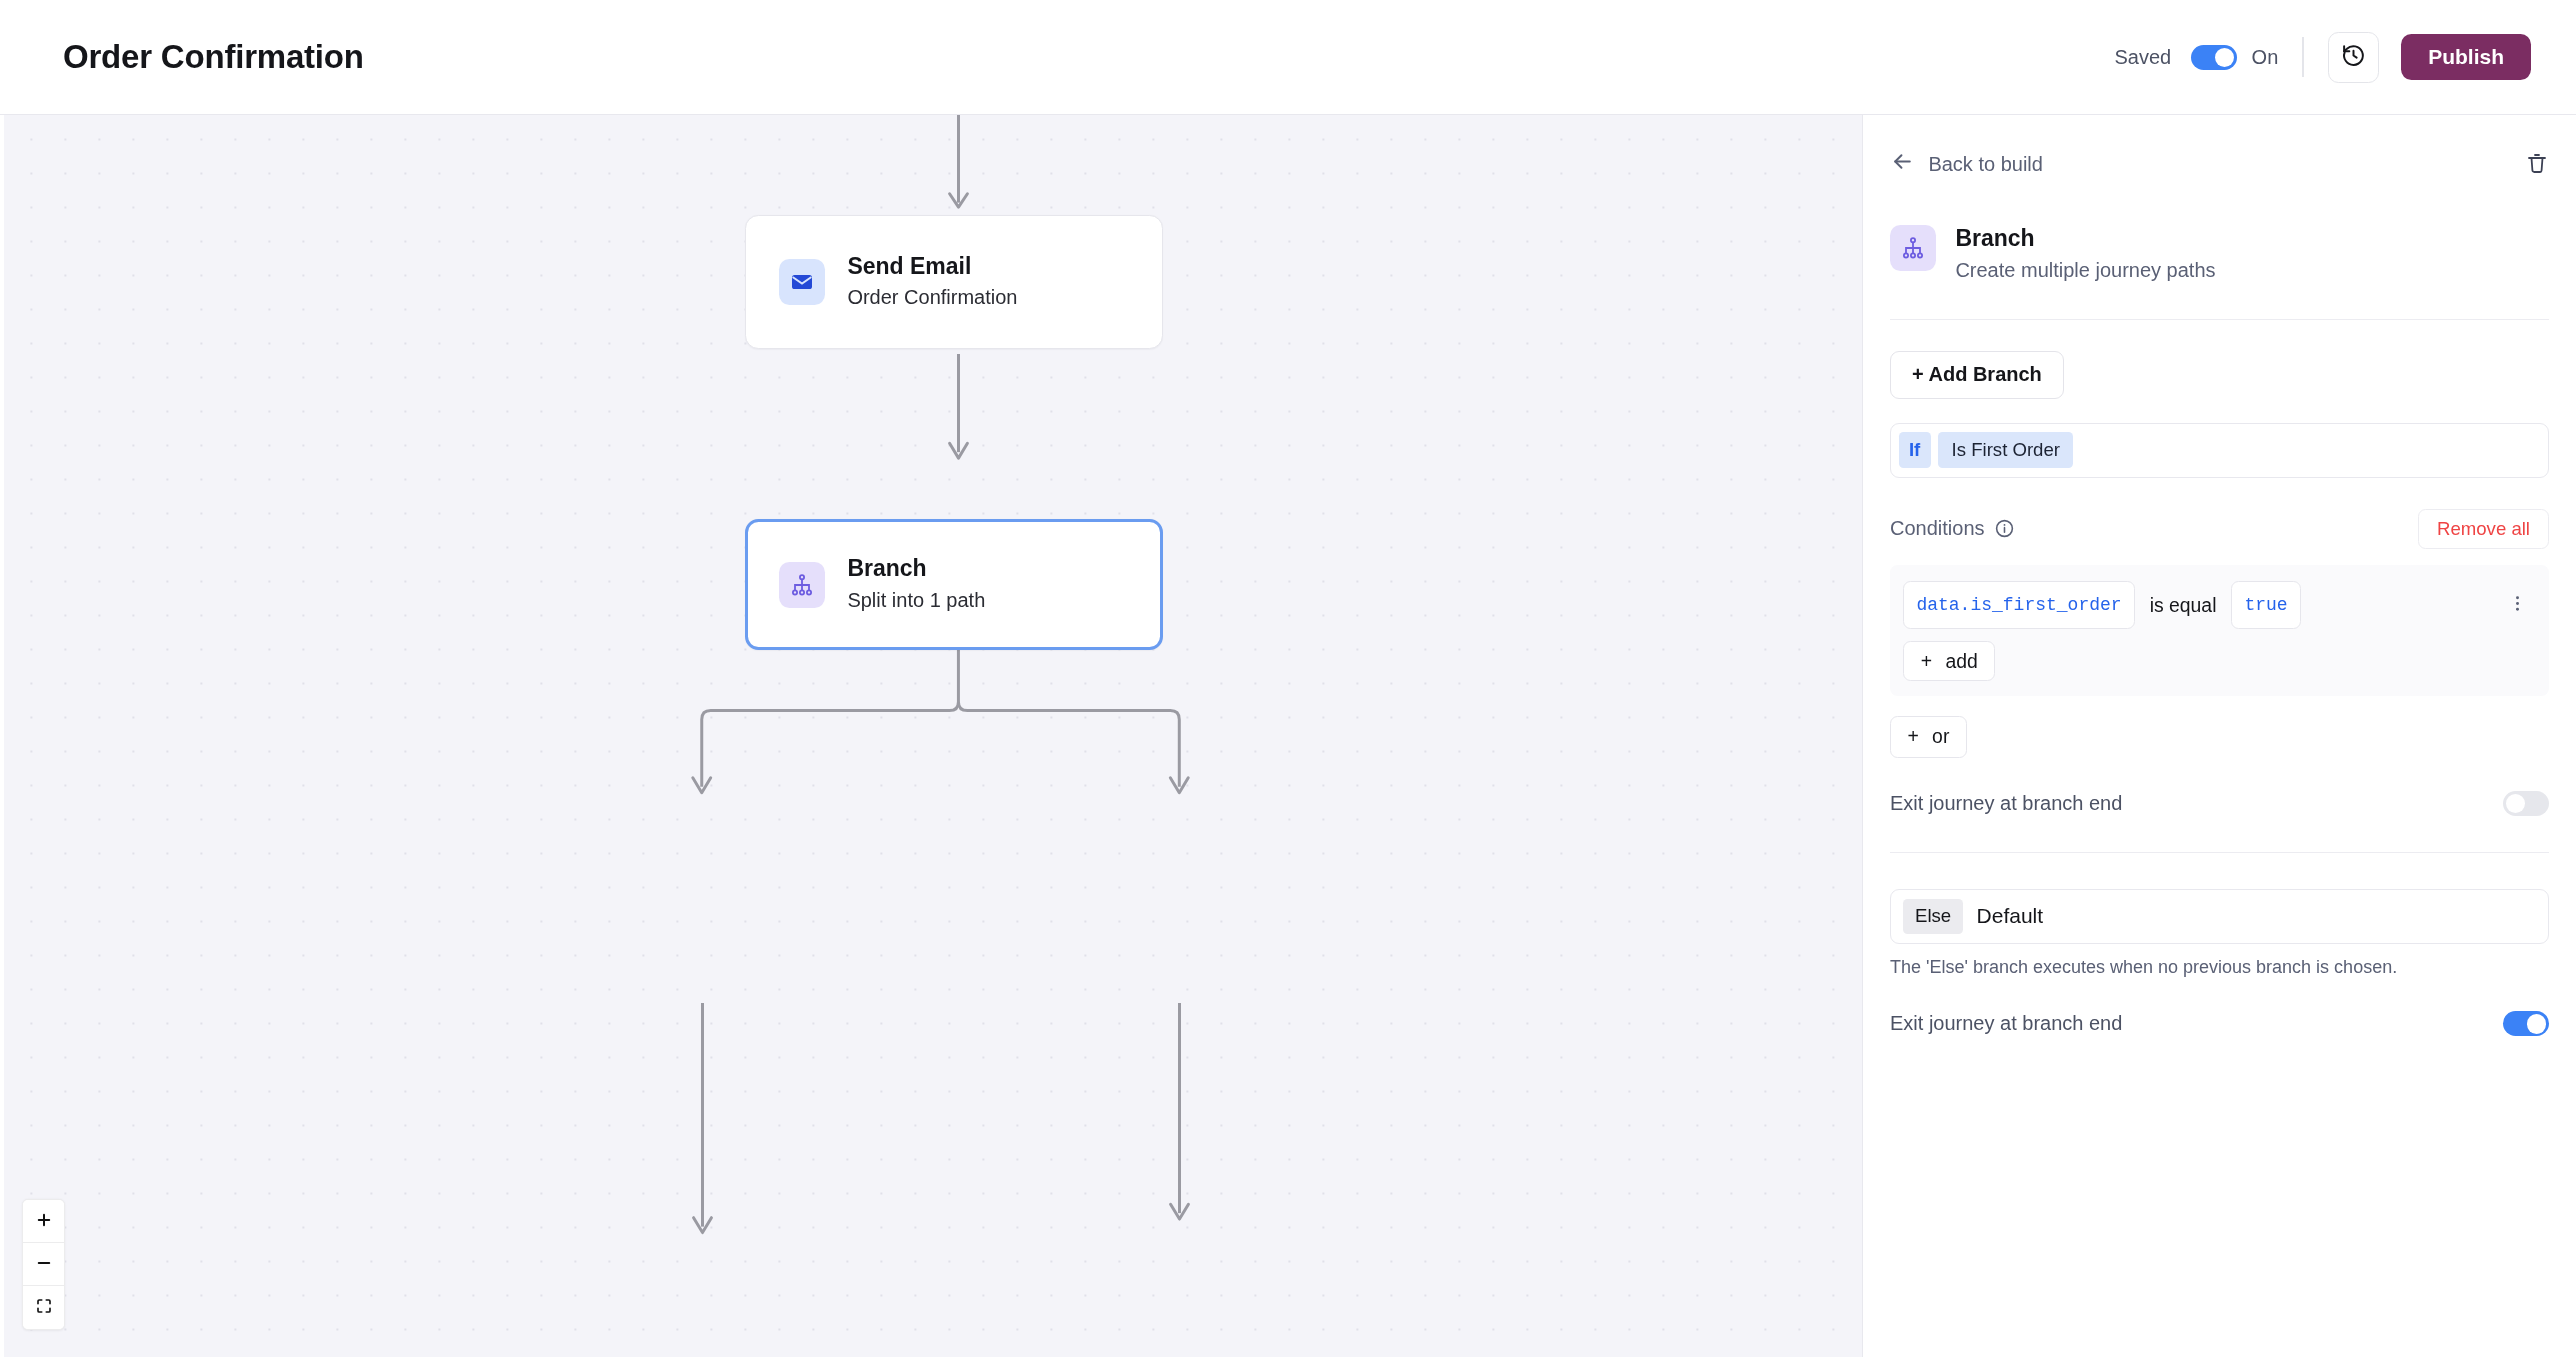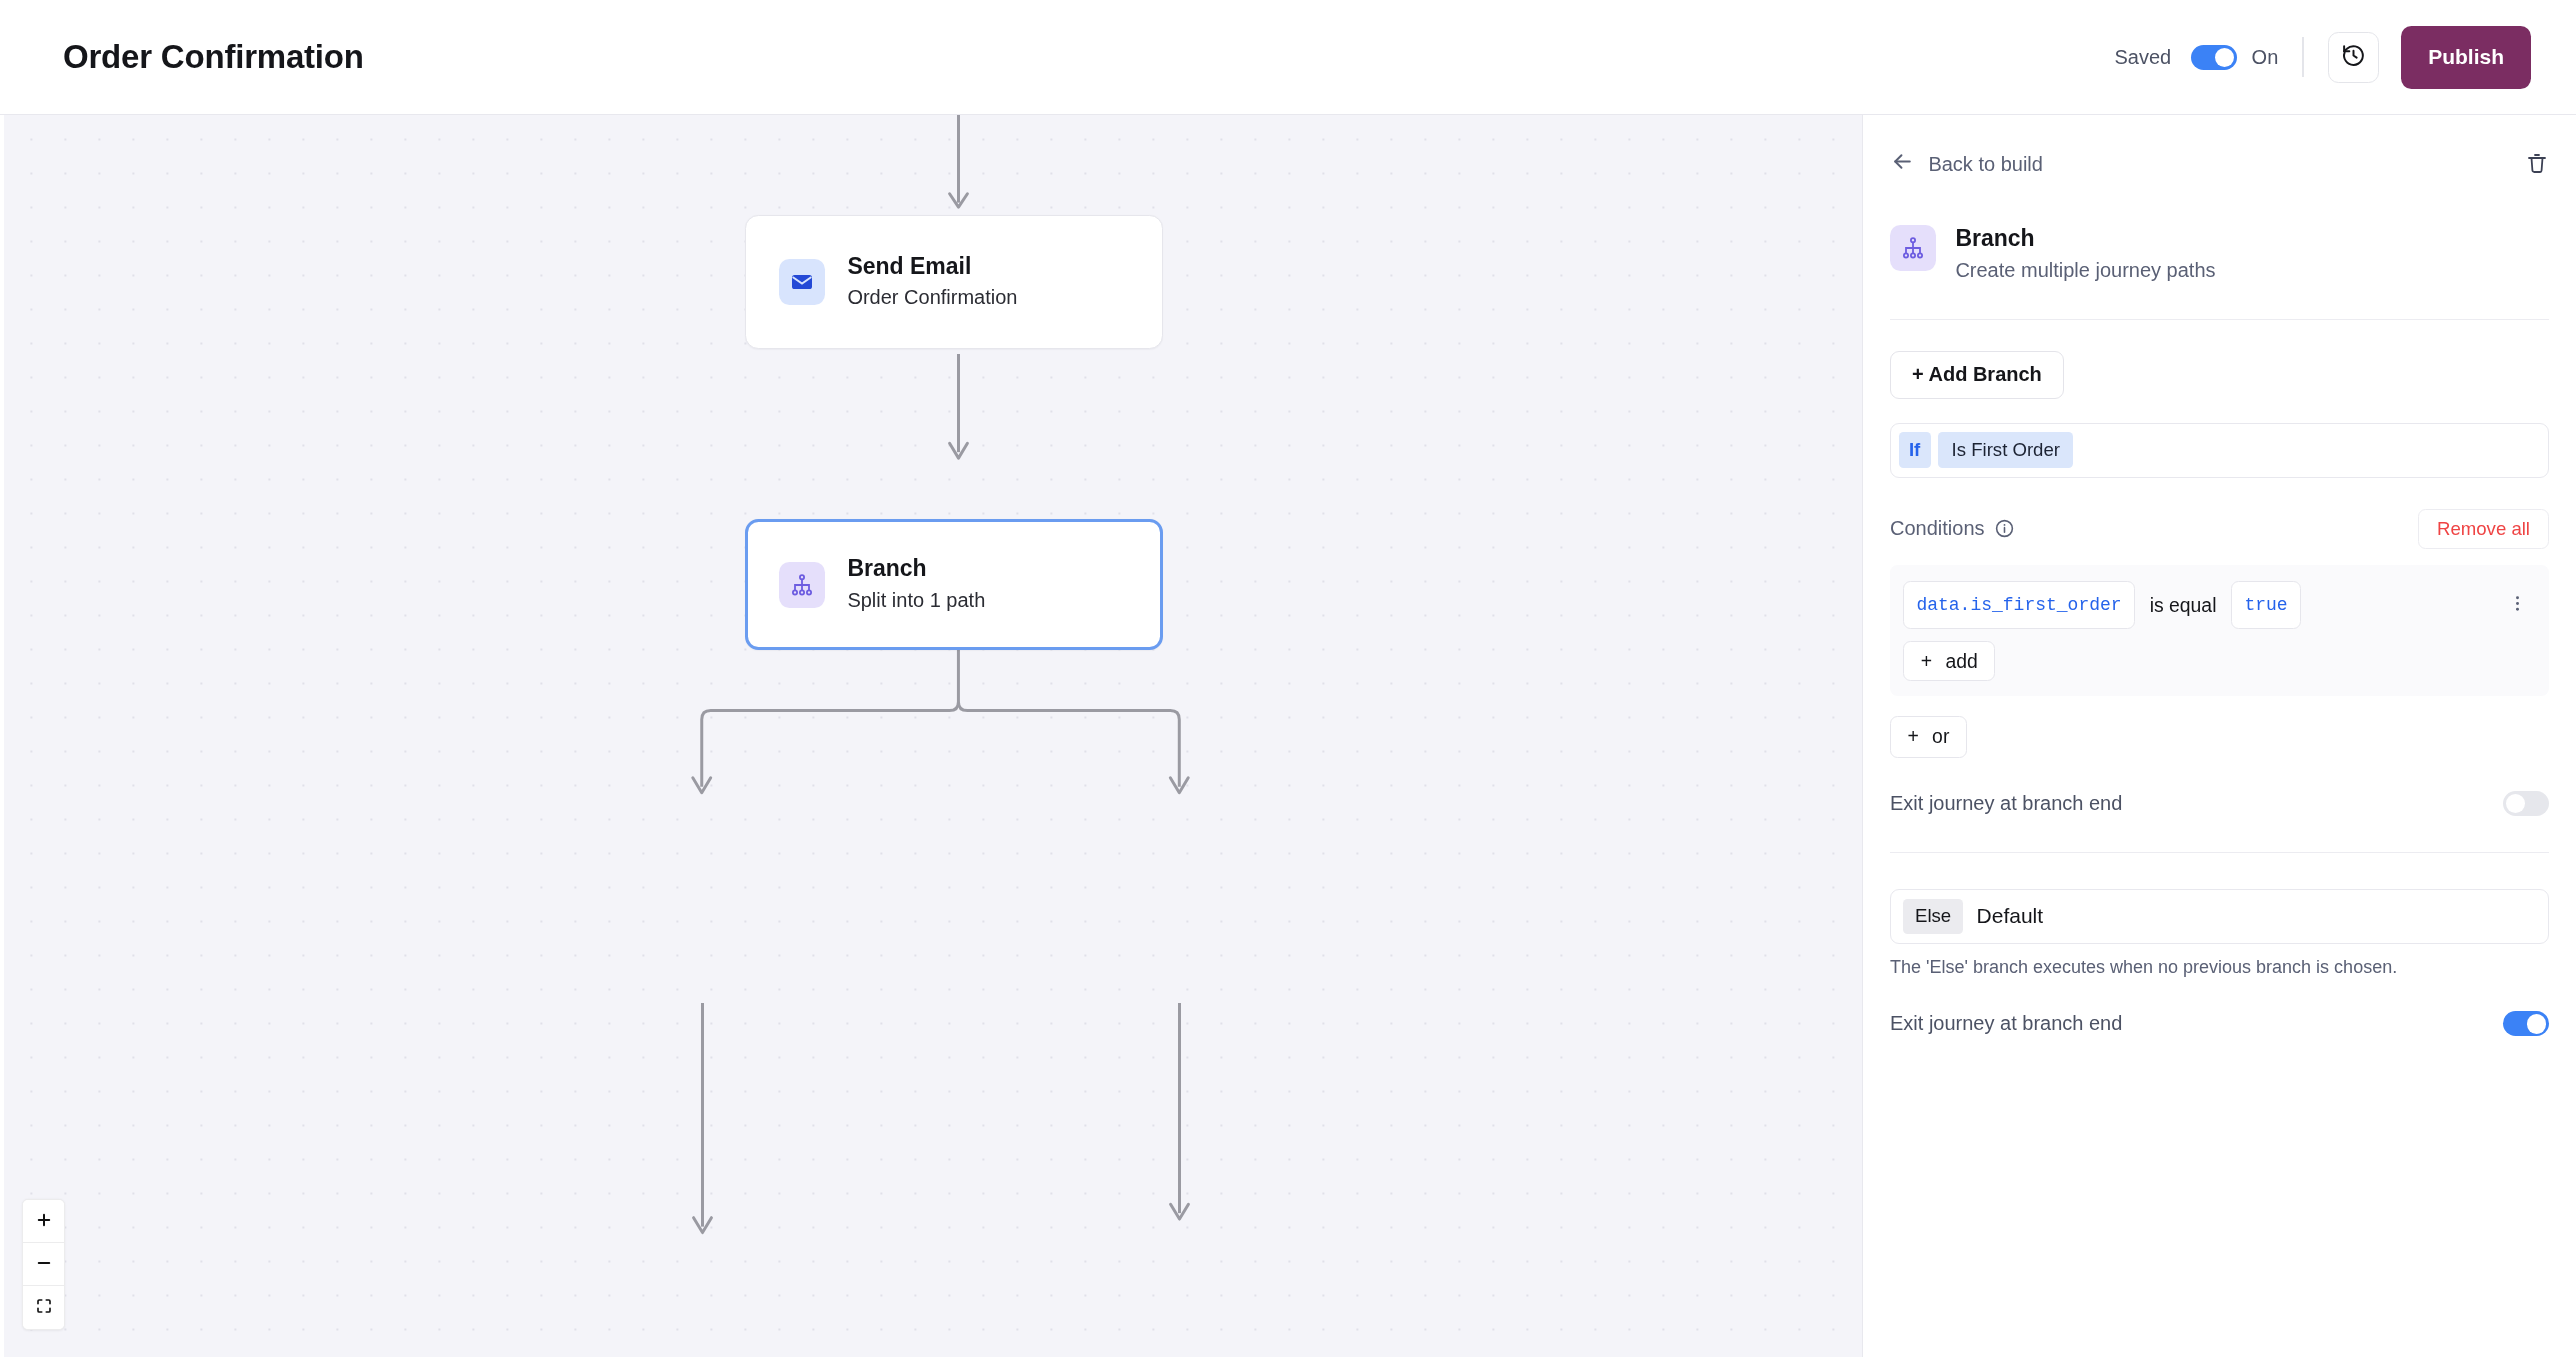--- a/index.html
+++ b/index.html
@@ -42,21 +42,21 @@
   .on-label { font-size: 20px; color: #4c5264; margin-left: 15px; }
   .vdivider { width: 1.5px; height: 40px; background: #e4e5ea; margin: 0 24px; }
   .icon-btn {
     width: 51px; height: 51px; border-radius: 10.4px;
     border: 1.5px solid #e4e5ea; background: #fff;
     display: flex; align-items: center; justify-content: center;
     cursor: pointer;
   }
   .publish-btn {
     margin-left: 22.4px;
-    height: 63px; padding: 0 27px; border-radius: 10.4px;
+    height: 46px; padding: 0 27px; border-radius: 10.4px;
     background: #7b2d62; color: #ffffff;
     font-size: 21px; font-weight: 600;
     display: flex; align-items: center; justify-content: center;
     cursor: pointer; border: none;
   }
 
   
   .canvas {
     position: absolute; left: 4px; top: 115px;
     width: 1862px; height: 1243px;

